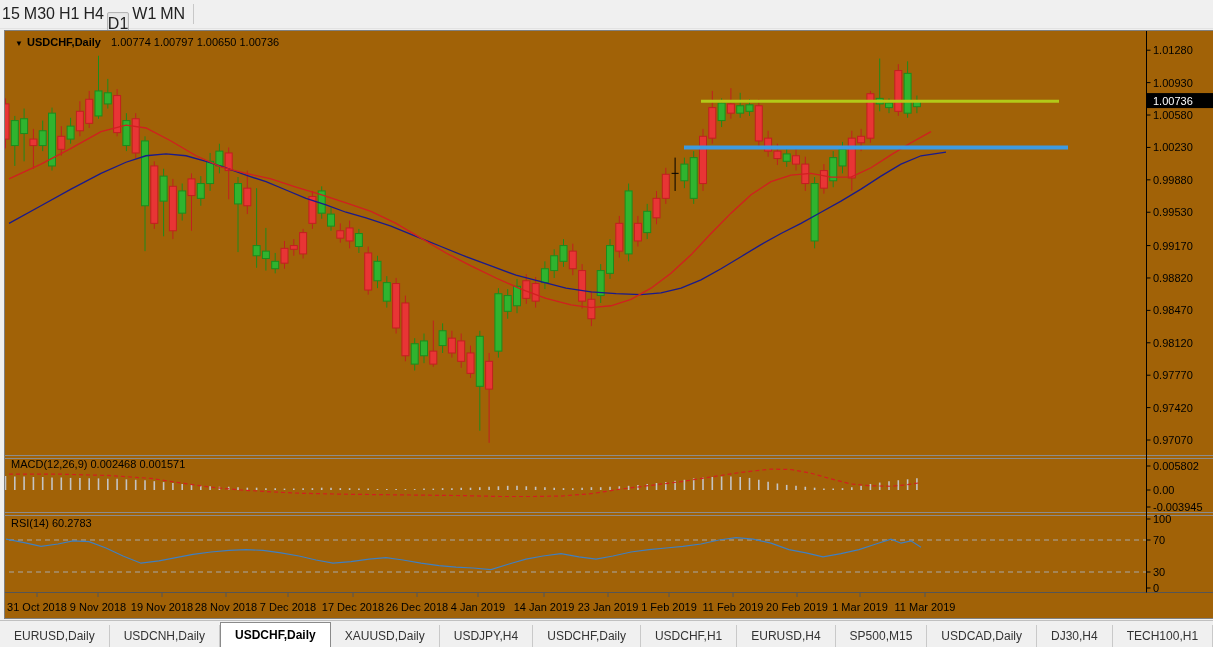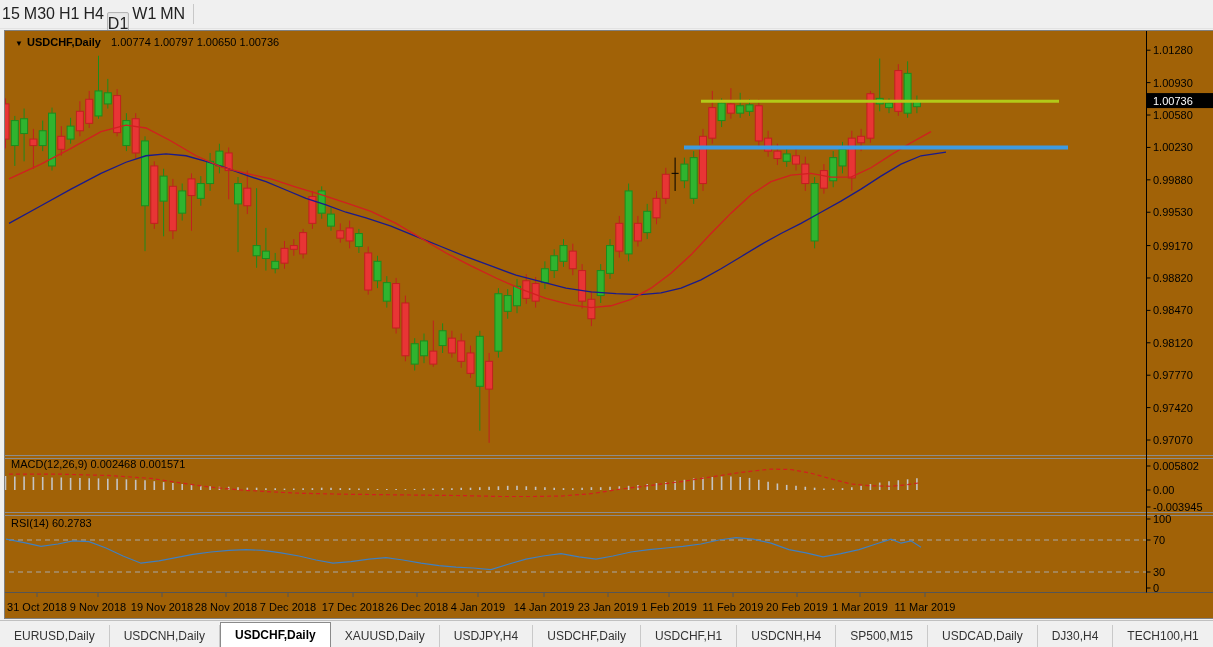--- a/index.html
+++ b/index.html
@@ -431,19 +431,19 @@
       </svg>
   </div>
   <div id="tabbar">
       <div class="chart-tab">EURUSD,Daily</div>
       <div class="chart-tab">USDCNH,Daily</div>
       <div class="chart-tab active">USDCHF,Daily</div>
       <div class="chart-tab">XAUUSD,Daily</div>
       <div class="chart-tab">USDJPY,H4</div>
       <div class="chart-tab">USDCHF,Daily</div>
       <div class="chart-tab">USDCHF,H1</div>
-      <div class="chart-tab">USDCNH,H4</div>
+      <div class="chart-tab">EURUSD,H4</div>
       <div class="chart-tab">SP500,M15</div>
       <div class="chart-tab">USDCAD,Daily</div>
       <div class="chart-tab">DJ30,H4</div>
       <div class="chart-tab">TECH100,H1</div>
     </div>
 </div>
 
 </body></html>

